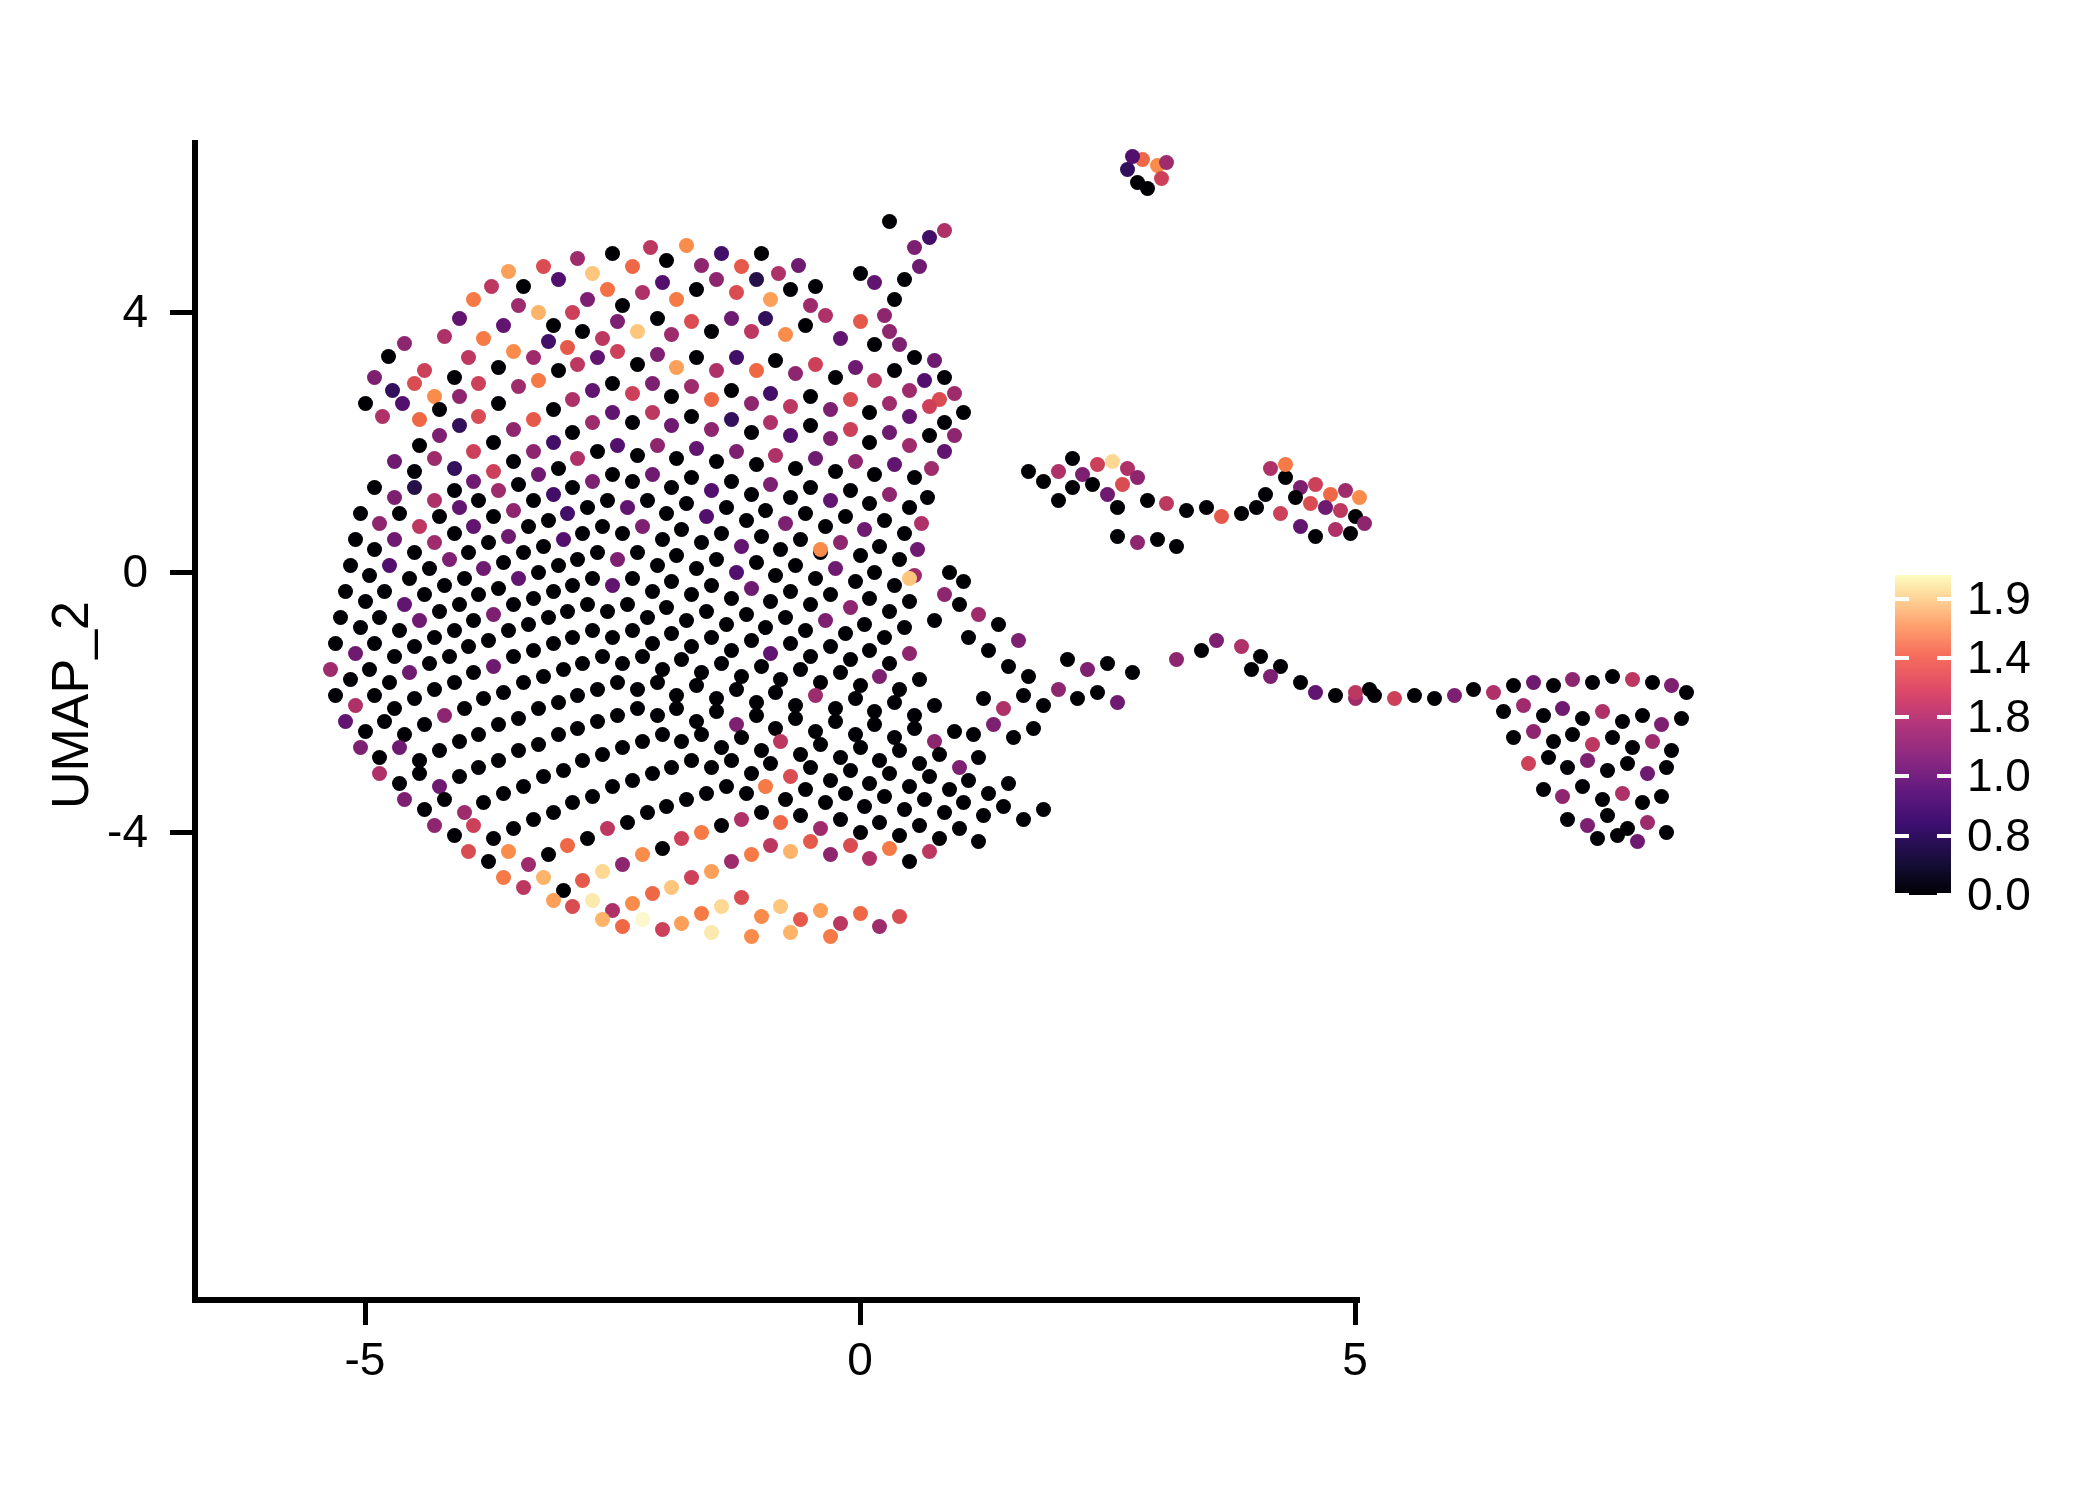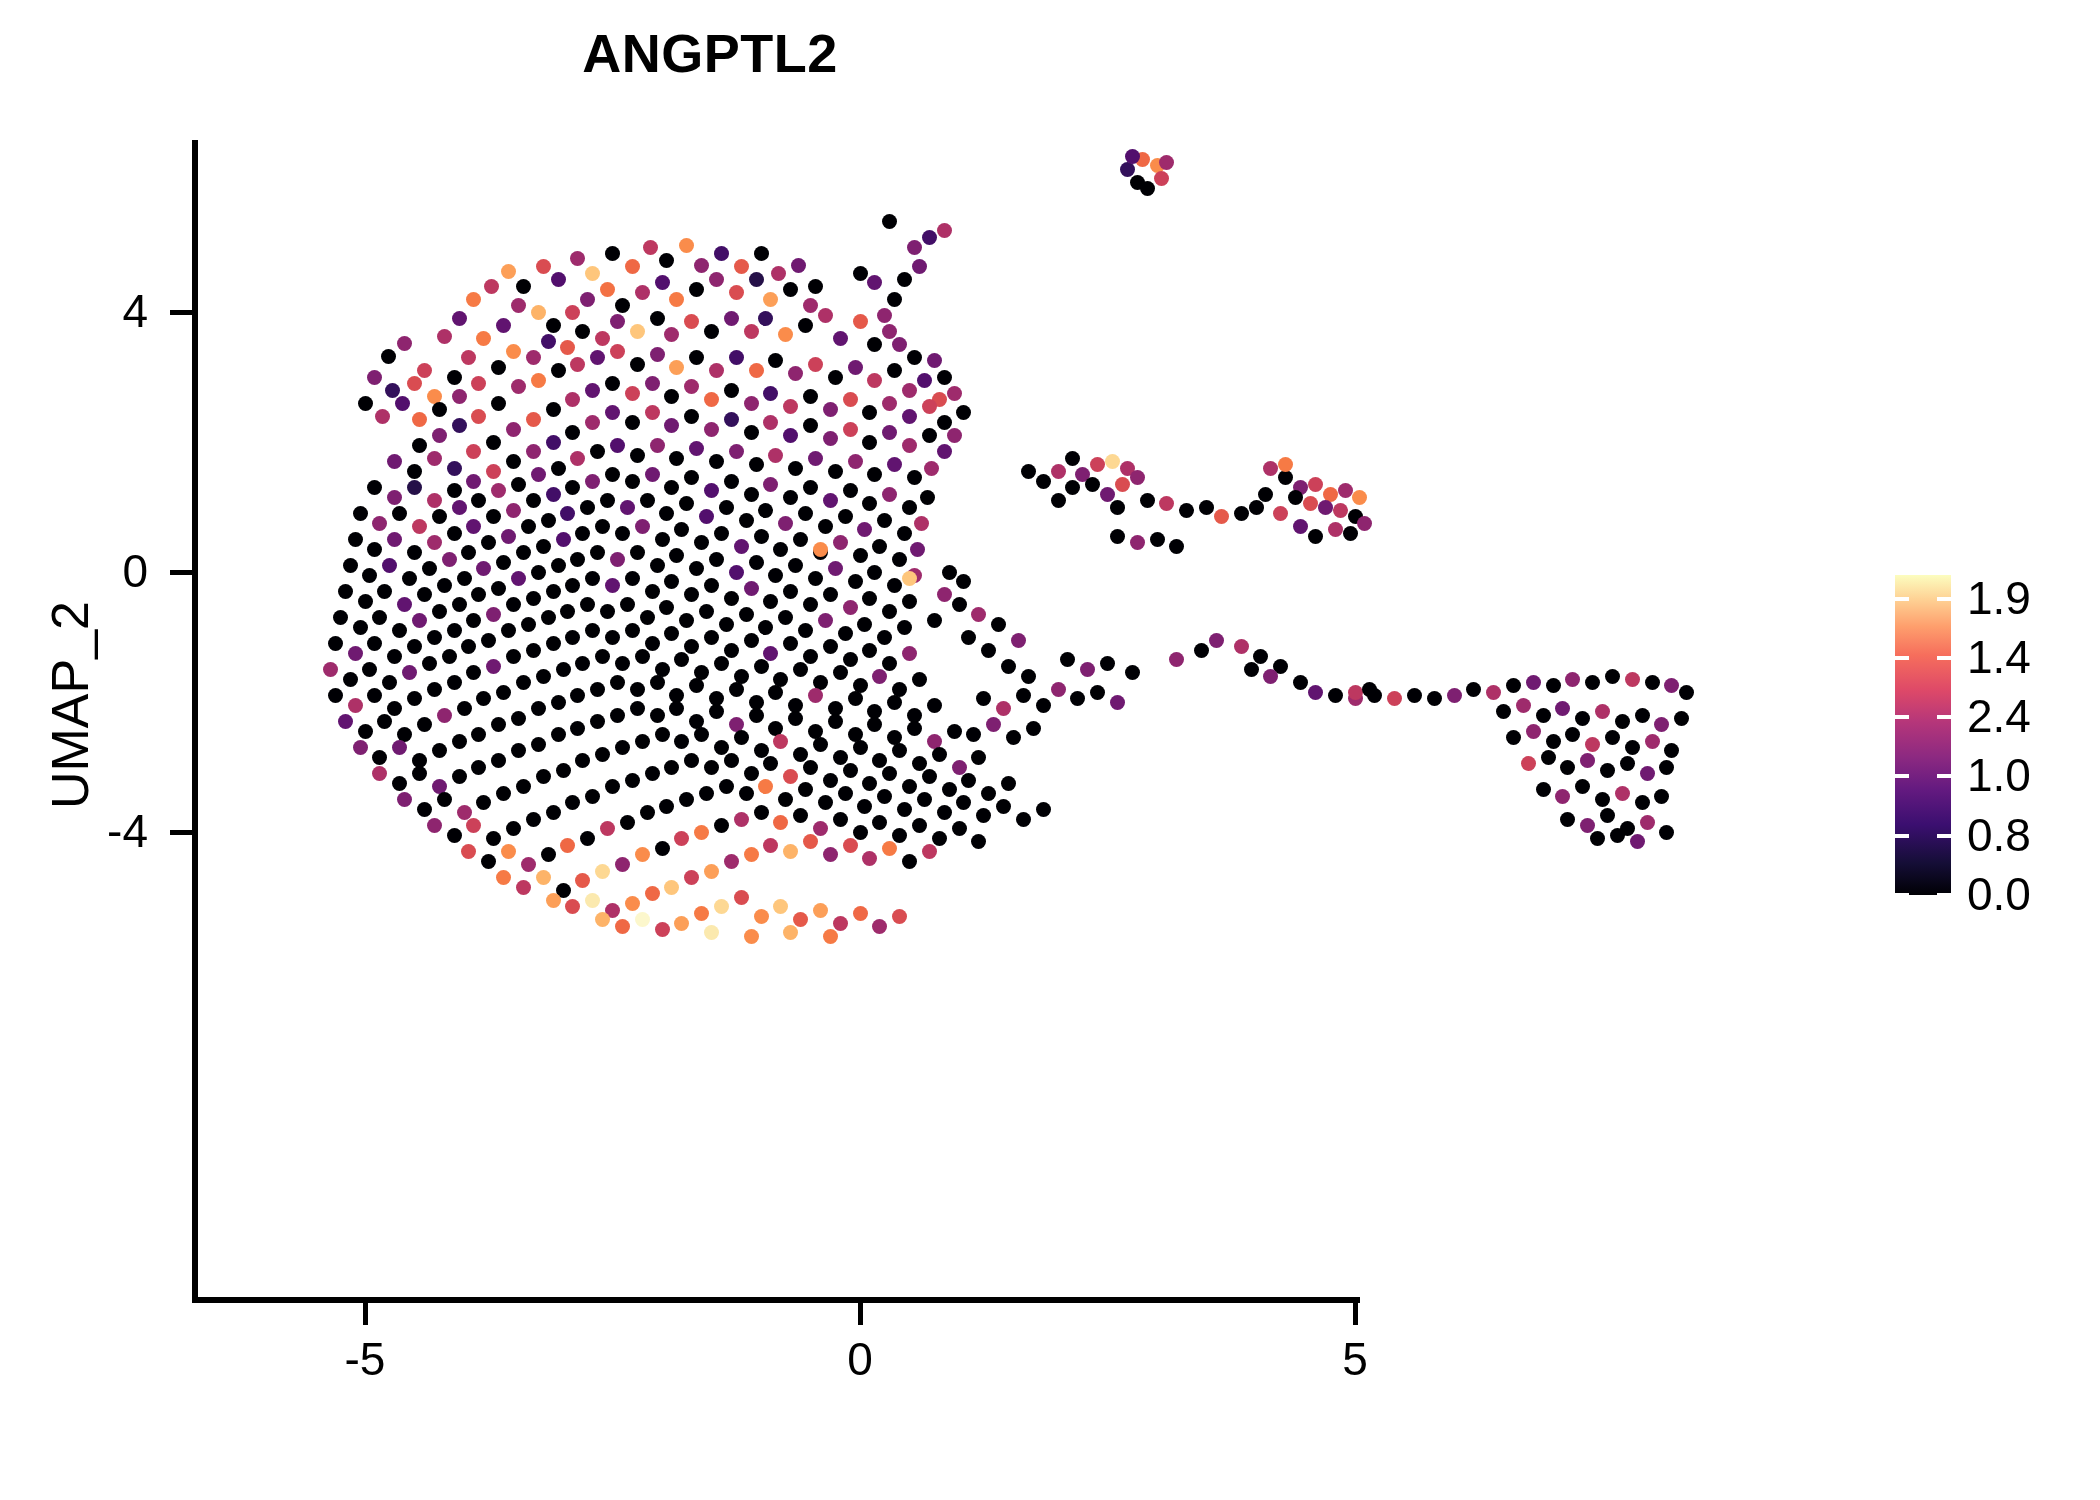--- a/index.html
+++ b/index.html
@@ -55,21 +55,20 @@
 
   
   #scatter{position:absolute;left:0;top:0;width:2100px;height:1500px;pointer-events:none;}
   .pt{position:absolute;width:15px;height:15px;border-radius:50%;}
 </style>
 </head>
 <body>
 
 <div id="root">
 
-  <div id="plot-title">ANGPTL2</div>
 
   <div id="y-axis-line"></div>
   <div id="x-axis-line"></div>
 
   <div id="panel"></div>
   <div id="scatter">
       <div class="pt" style="left: 381.26px; top: 348.7px; background: rgb(0, 0, 4);"></div>
       <div class="pt" style="left: 397.1px; top: 335.7px; background: rgb(142, 37, 111);"></div>
       <div class="pt" style="left: 416.9px; top: 363px; background: rgb(204, 65, 89);"></div>
       <div class="pt" style="left: 436.7px; top: 329.2px; background: rgb(174, 49, 103);"></div>
@@ -919,21 +918,21 @@
     <div id="legend-bar"></div>
     <div id="legend-ticks">
         <div class="legend-tick left" style="top: 21.7037px;"></div>
         <div class="legend-tick right" style="top: 21.7037px;"></div>
         <div class="legend-label" style="top: -4.2963px;">1.9</div>
         <div class="legend-tick left" style="top: 80.963px;"></div>
         <div class="legend-tick right" style="top: 80.963px;"></div>
         <div class="legend-label" style="top: 54.963px;">1.4</div>
         <div class="legend-tick left" style="top: 140.222px;"></div>
         <div class="legend-tick right" style="top: 140.222px;"></div>
-        <div class="legend-label" style="top: 114.222px;">2.4</div>
+        <div class="legend-label" style="top: 114.222px;">1.8</div>
         <div class="legend-tick left" style="top: 199.481px;"></div>
         <div class="legend-tick right" style="top: 199.481px;"></div>
         <div class="legend-label" style="top: 173.481px;">1.0</div>
         <div class="legend-tick left" style="top: 258.741px;"></div>
         <div class="legend-tick right" style="top: 258.741px;"></div>
         <div class="legend-label" style="top: 232.741px;">0.8</div>
         <div class="legend-tick left" style="top: 318px;"></div>
         <div class="legend-tick right" style="top: 318px;"></div>
         <div class="legend-label" style="top: 292px;">0.0</div>
       </div>

